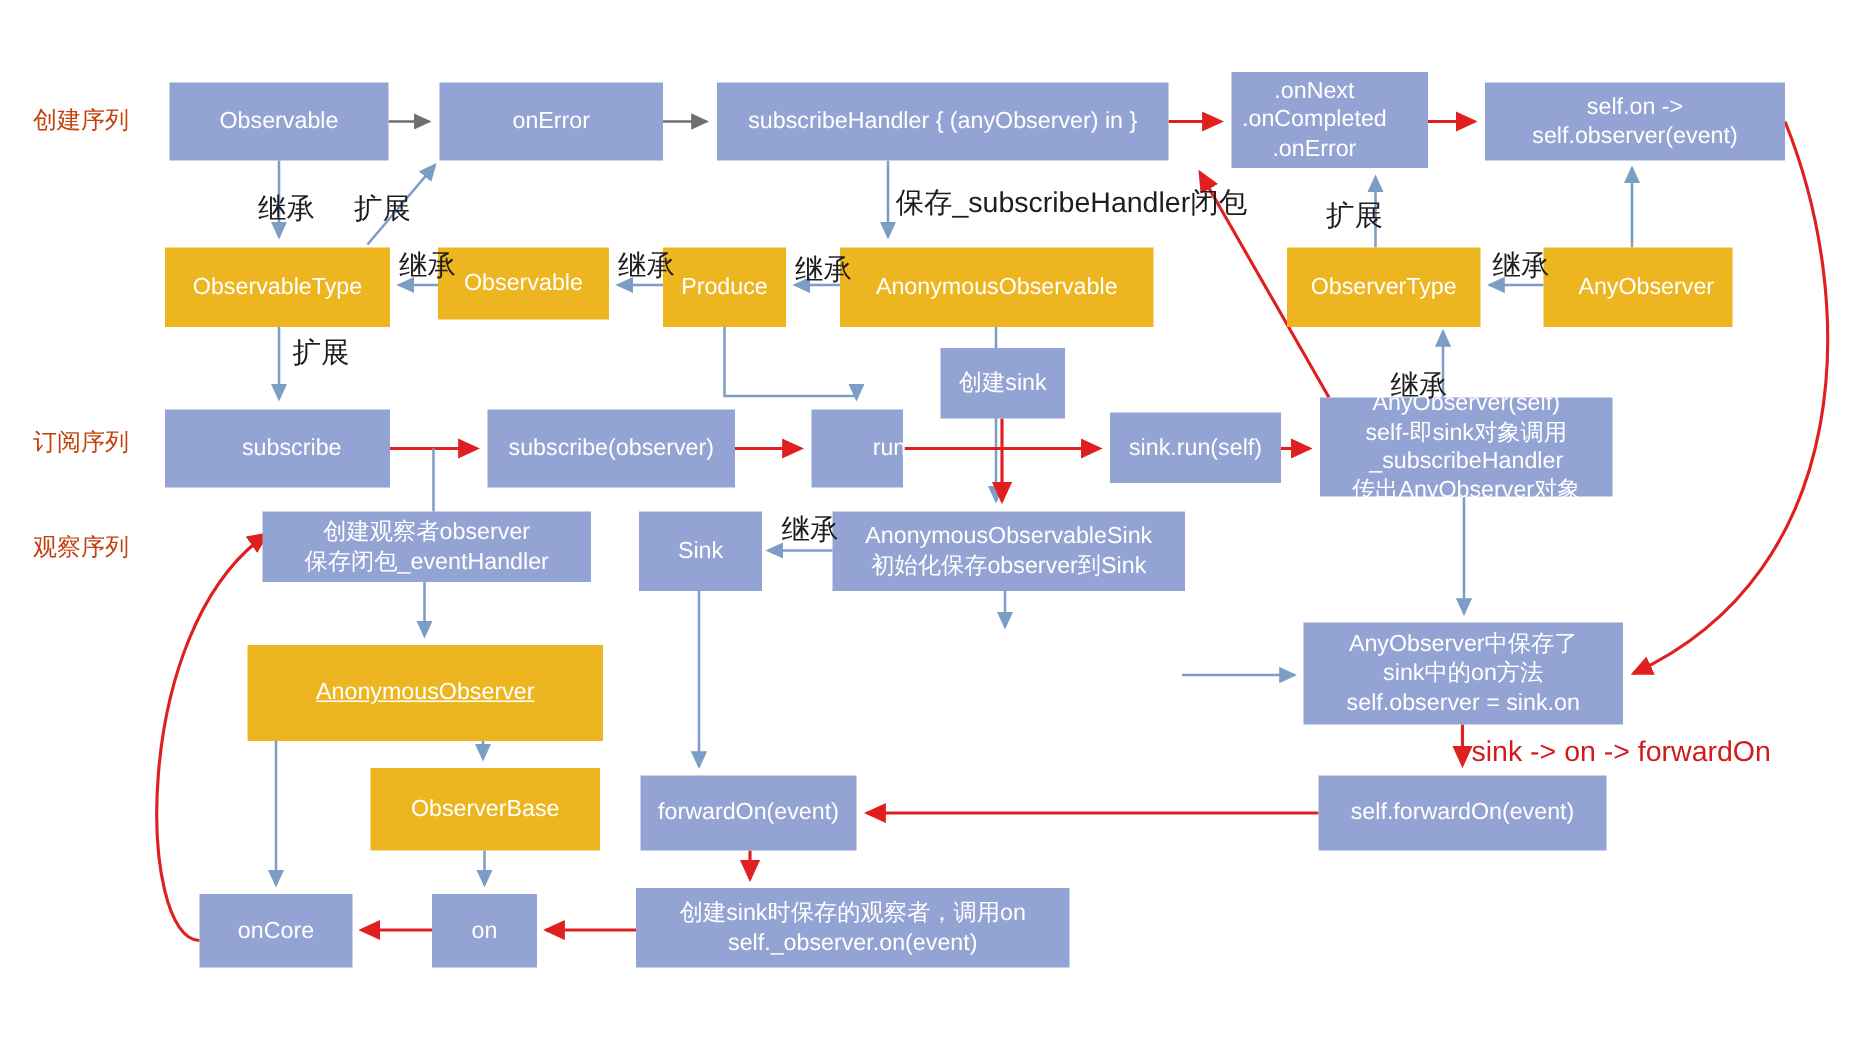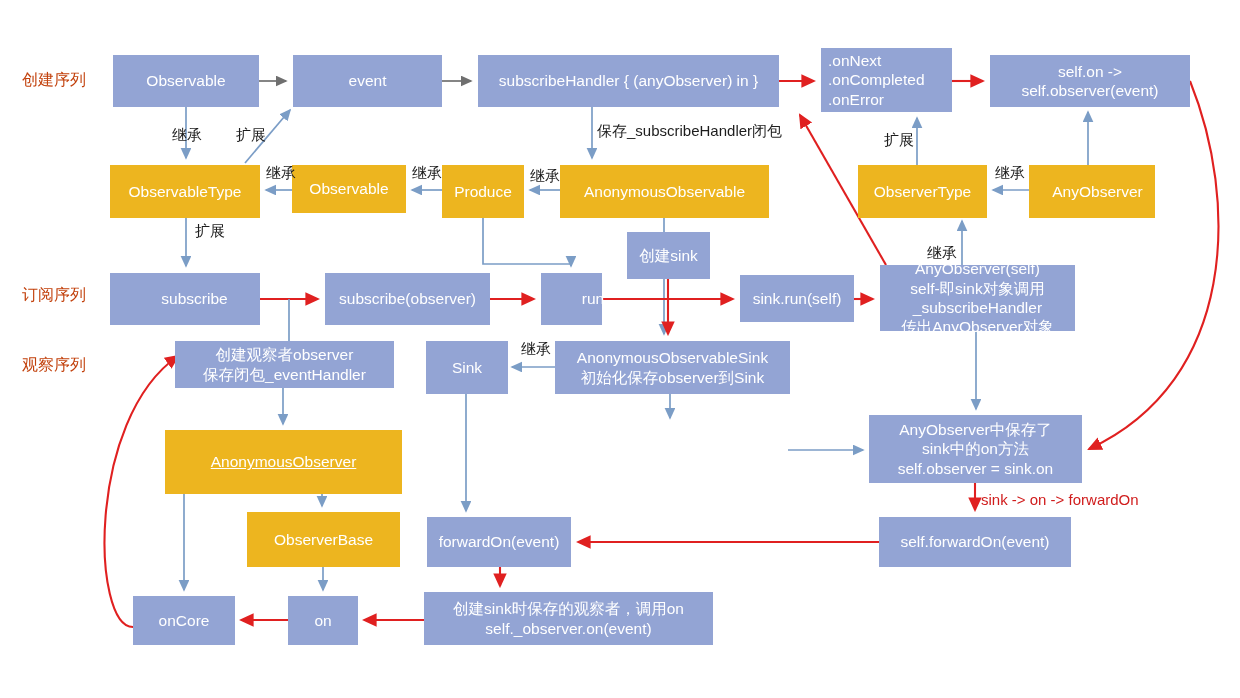--- a/index.html
+++ b/index.html
@@ -8,21 +8,21 @@
   #stage{position:relative;width:1240px;height:698px;background:#ffffff;}
   svg#wires{position:absolute;left:0;top:0;width:1240px;height:698px;pointer-events:none;}
 
   .node{position:absolute;box-sizing:border-box;display:flex;align-items:center;
         justify-content:center;text-align:center;color:#ffffff;font-size:15.5px;
         line-height:1.25;padding:2px 5px;z-index:3;white-space:pre-line;}
   .blue{background:#93a4d4;}
   .gold{background:#edb51f;}
   .lane{position:absolute;color:#c2410c;font-size:16px;z-index:4;
         font-family:"Liberation Sans","DejaVu Sans",sans-serif;}
-  .edgelabel{position:absolute;color:#1d1d1d;font-size:15px;z-index:5;white-space:nowrap;}
+  .edgelabel{position:absolute;color:#1d1d1d;font-size:19px;z-index:5;white-space:nowrap;}
   .edgelabel.red{color:#d01c1c;}
 </style>
 </head>
 <body>
 
 <div id="stage">
 
   <svg id="wires" viewBox="0 0 1240 698">
     <defs>
       <marker id="ar-red" markerWidth="7" markerHeight="7" refX="6" refY="3.2" orient="auto">
@@ -109,23 +109,23 @@
       <path d="M288,620 L241,620" stroke="#e02020" stroke-width="2.1" marker-end="url(#ar-red)"></path>
 
       <path d="M133,627 C92,627 86,420 178,356" stroke="#e02020" stroke-width="2.1" marker-end="url(#ar-red)"></path>
     </g>
   </svg>
 
 <div class="lane" style="left: 22px; top: 70px;">创建序列</div>
     <div class="lane" style="left: 22px; top: 285px;">订阅序列</div>
     <div class="lane" style="left: 22px; top: 355px;">观察序列</div>
     <div class="node blue" style="left: 113px; top: 55px; width: 146px; height: 52px;">Observable</div>
-    <div class="node blue" style="left: 293px; top: 55px; width: 149px; height: 52px;">event</div>
+    <div class="node blue" style="left: 293px; top: 55px; width: 149px; height: 52px;">onError</div>
     <div class="node blue" style="left: 478px; top: 55px; width: 301px; height: 52px;">subscribeHandler { (anyObserver) in }</div>
-    <div class="node blue" style="left: 821px; top: 48px; width: 131px; height: 64px; justify-content: flex-start; text-align: left; padding-left: 7px;">.onNext
+    <div class="node blue" style="left: 821px; top: 48px; width: 131px; height: 64px; justify-content: flex-start; text-align: center; padding-left: 7px;">.onNext
 .onCompleted
 .onError</div>
     <div class="node blue" style="left: 990px; top: 55px; width: 200px; height: 52px;">self.on -&gt;
 self.observer(event)</div>
     <div class="node gold" style="left: 110px; top: 165px; width: 150px; height: 53px;">ObservableType</div>
     <div class="node gold" style="left: 292px; top: 165px; width: 114px; height: 48px;">Observable</div>
     <div class="node gold" style="left: 442px; top: 165px; width: 82px; height: 53px;">Produce</div>
     <div class="node gold" style="left: 560px; top: 165px; width: 209px; height: 53px;">AnonymousObservable</div>
     <div class="node gold" style="left: 858px; top: 165px; width: 129px; height: 53px;">ObserverType</div>
     <div class="node gold" style="left: 1029px; top: 165px; width: 126px; height: 53px; padding-left: 16px;">AnyObserver</div>

